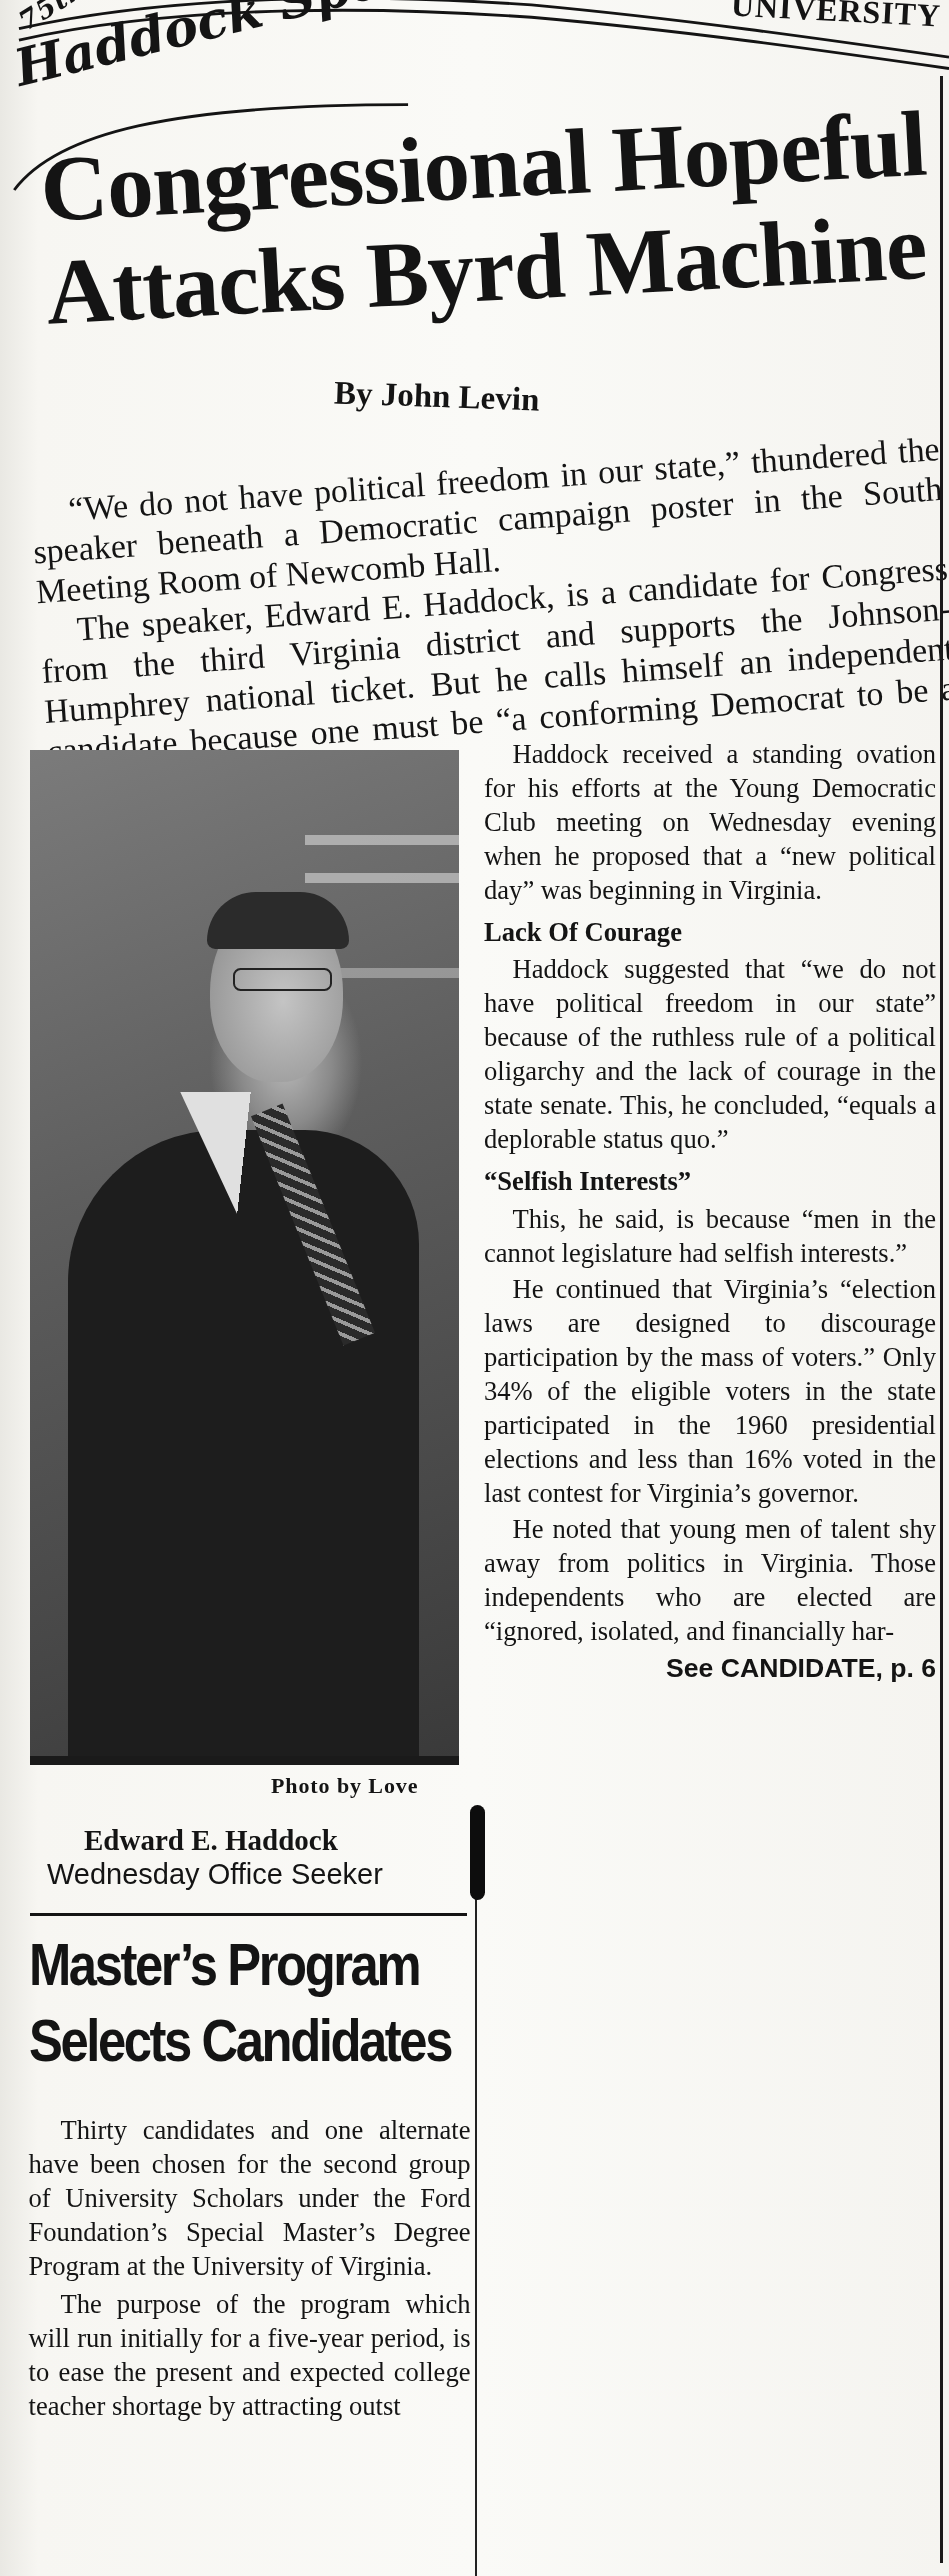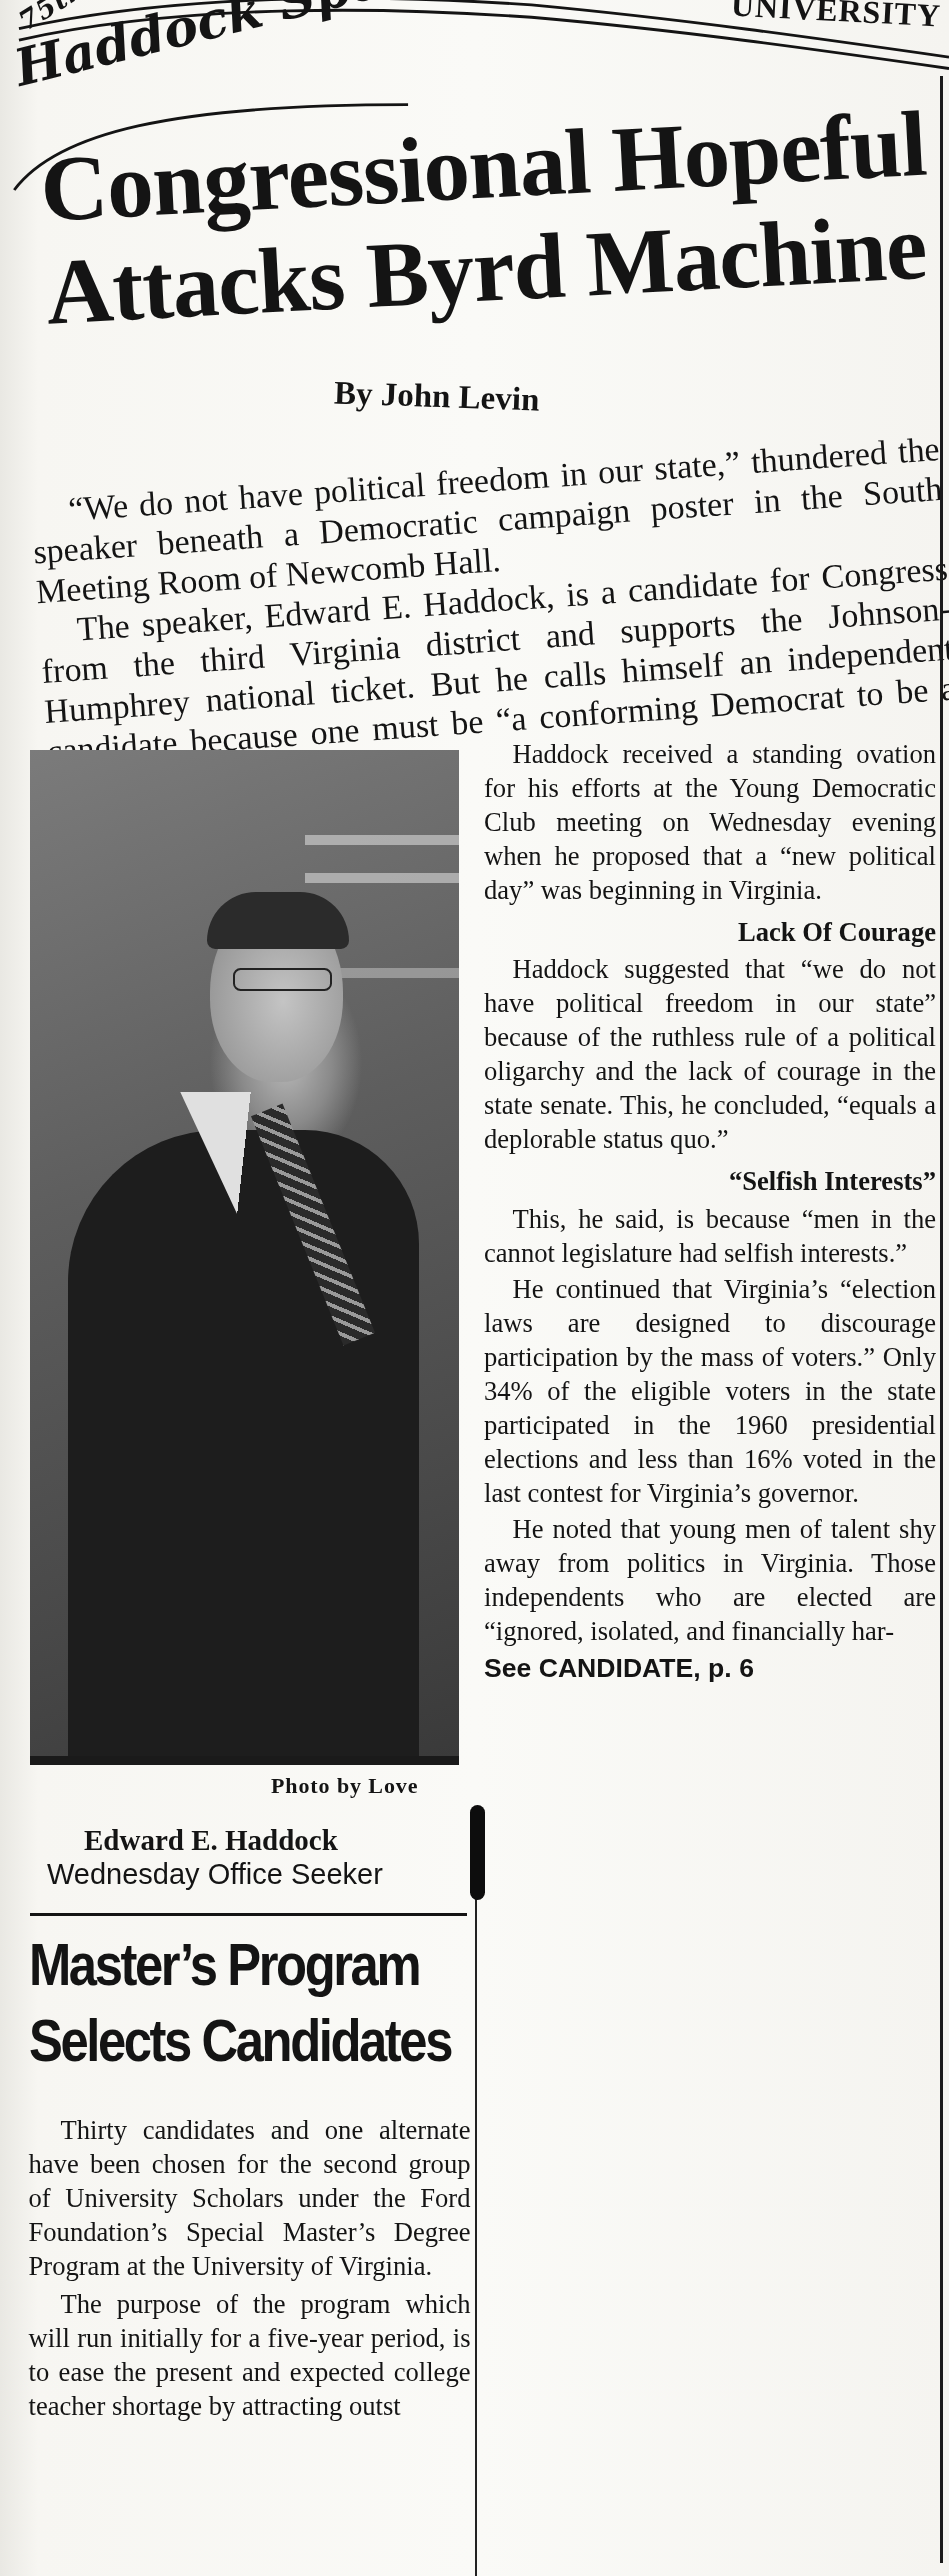--- a/index.html
+++ b/index.html
@@ -123,24 +123,24 @@
     }
     .body2 p { margin: 0 0 3.8px 0; text-indent: 32px; }
     
     .col-right {
       position: absolute; left: 484px; top: 737px; width: 452px;
       font-family: "Liberation Serif", serif; font-size: 26.6px; line-height: 34px;
       text-align: justify;
     }
     .col-right p { margin: 0 0 1.9px 0; text-indent: 28.5px; }
     .col-right .subhead {
-      text-align: right; font-weight: bold; text-indent: 0; font-size: 26.6px; margin: 7.6px 0 3.8px 0;
+      text-align: left; font-weight: bold; text-indent: 0; font-size: 26.6px; margin: 7.6px 0 3.8px 0;
     }
     .col-right .jump {
-      text-align: left; font-weight: bold; text-indent: 0; margin-top: 3.8px;
+      text-align: right; font-weight: bold; text-indent: 0; margin-top: 3.8px;
       font-family: "Liberation Sans", sans-serif; font-size: 26.6px;
     }
     .col-divider { position: absolute; left: 475px; top: 1889px; width: 1.9px; height: 687px; background: #222; }
     .right-edge-rule { position: absolute; left: 940px; top: 76px; width: 2.8px; height: 2487px; background: #1a1a1a; }
     .ink-blot { position: absolute; left: 470px; top: 1805px; width: 15px; height: 95px; background: #0d0d0d; border-radius: 7.6px; }
   </style>
 </head>
 <body>
 
 <div class="page">

